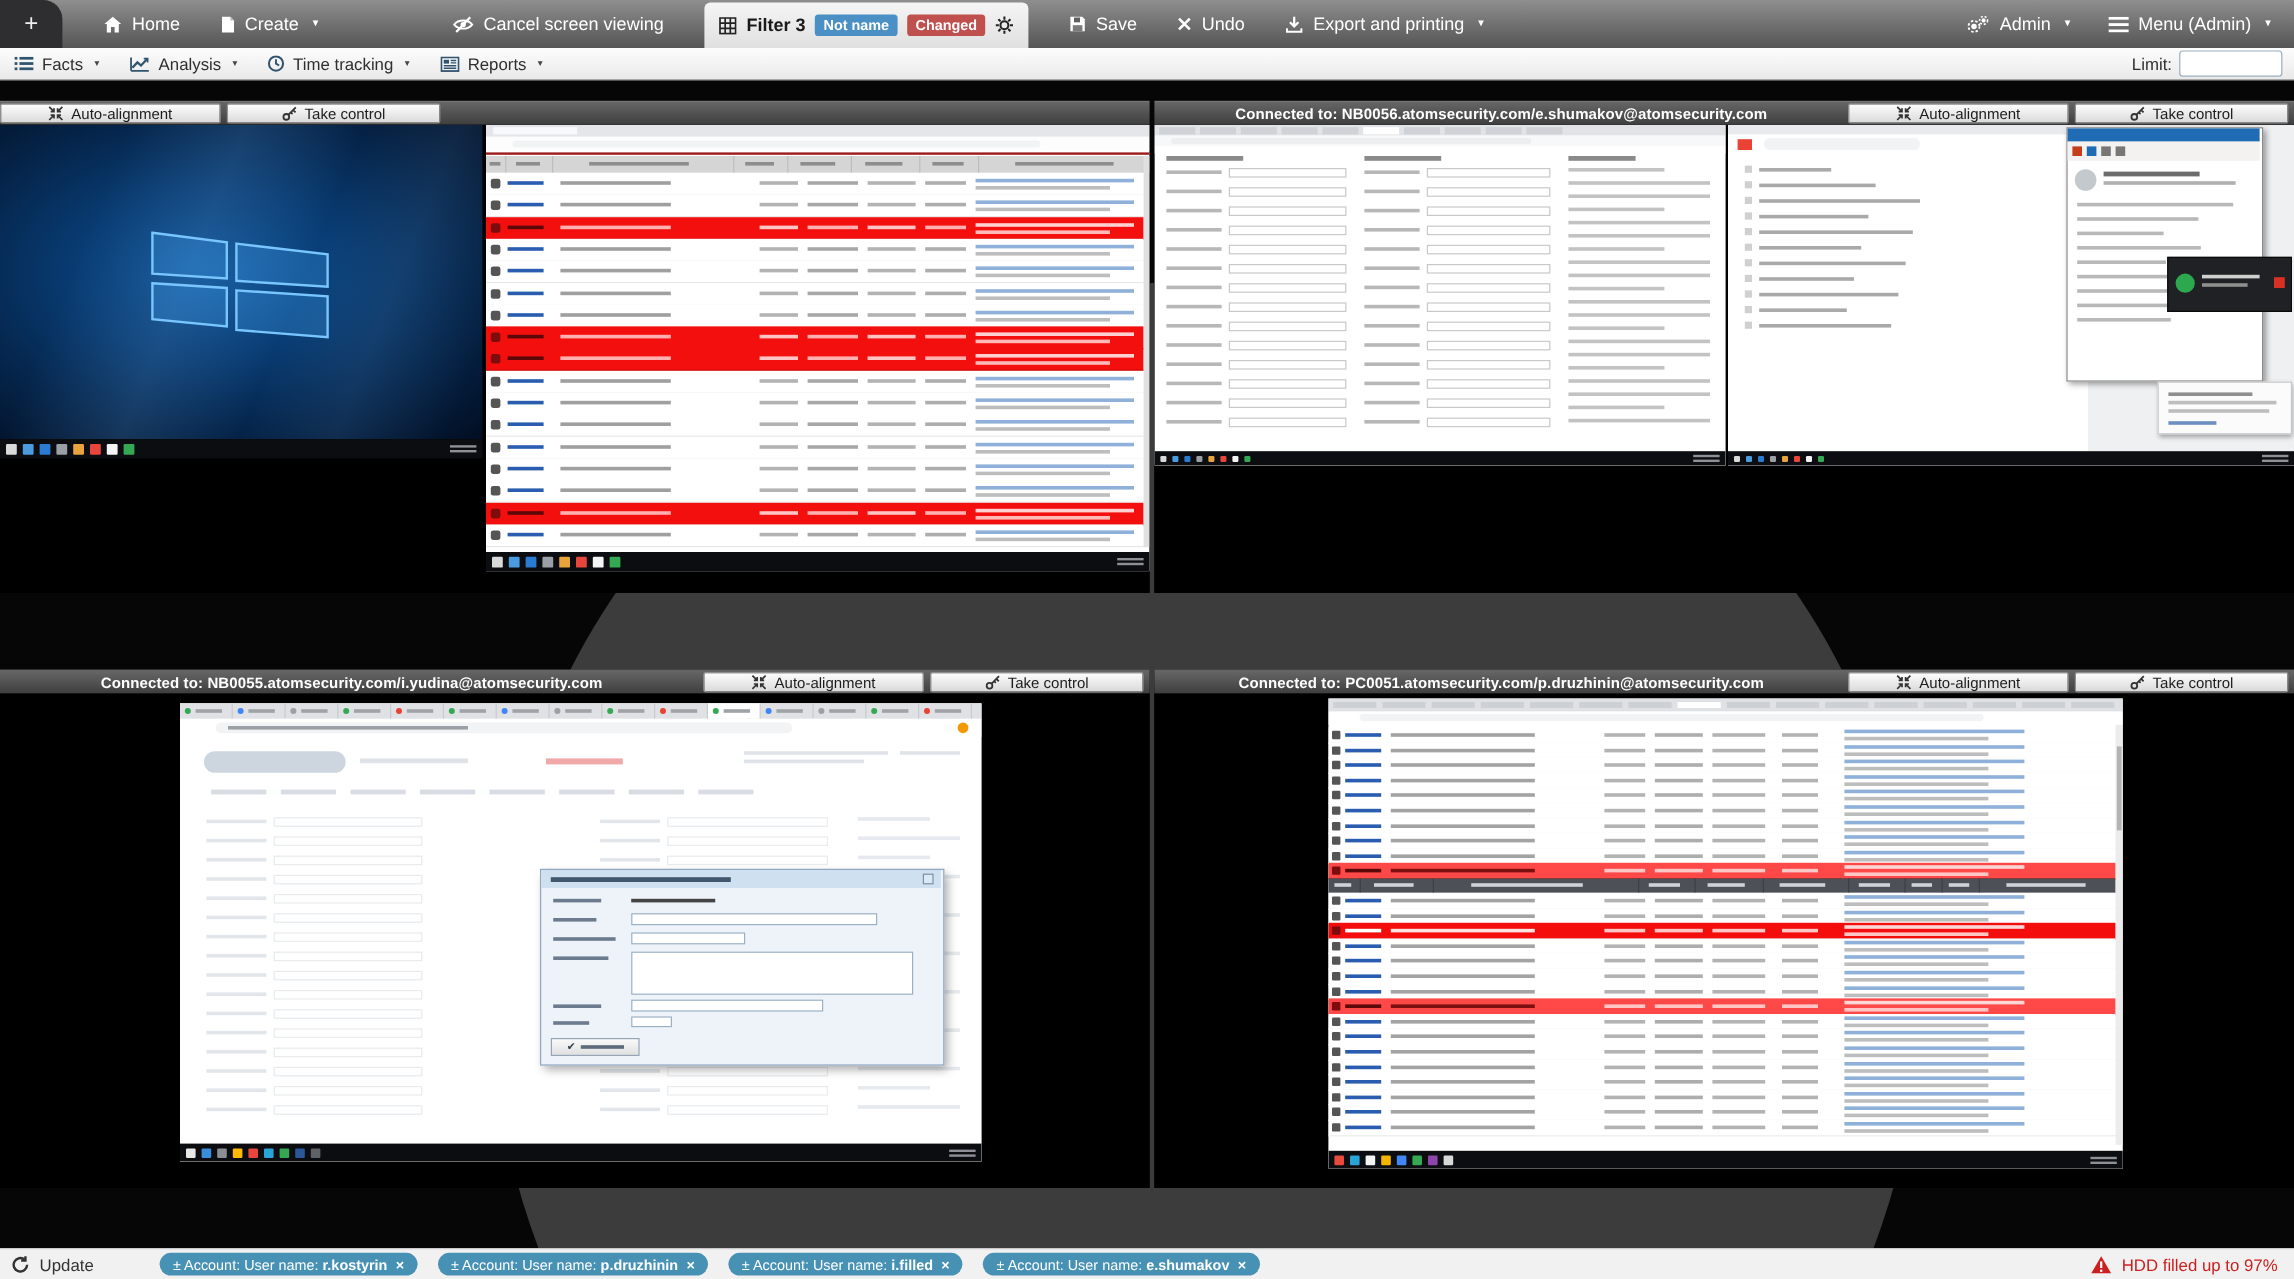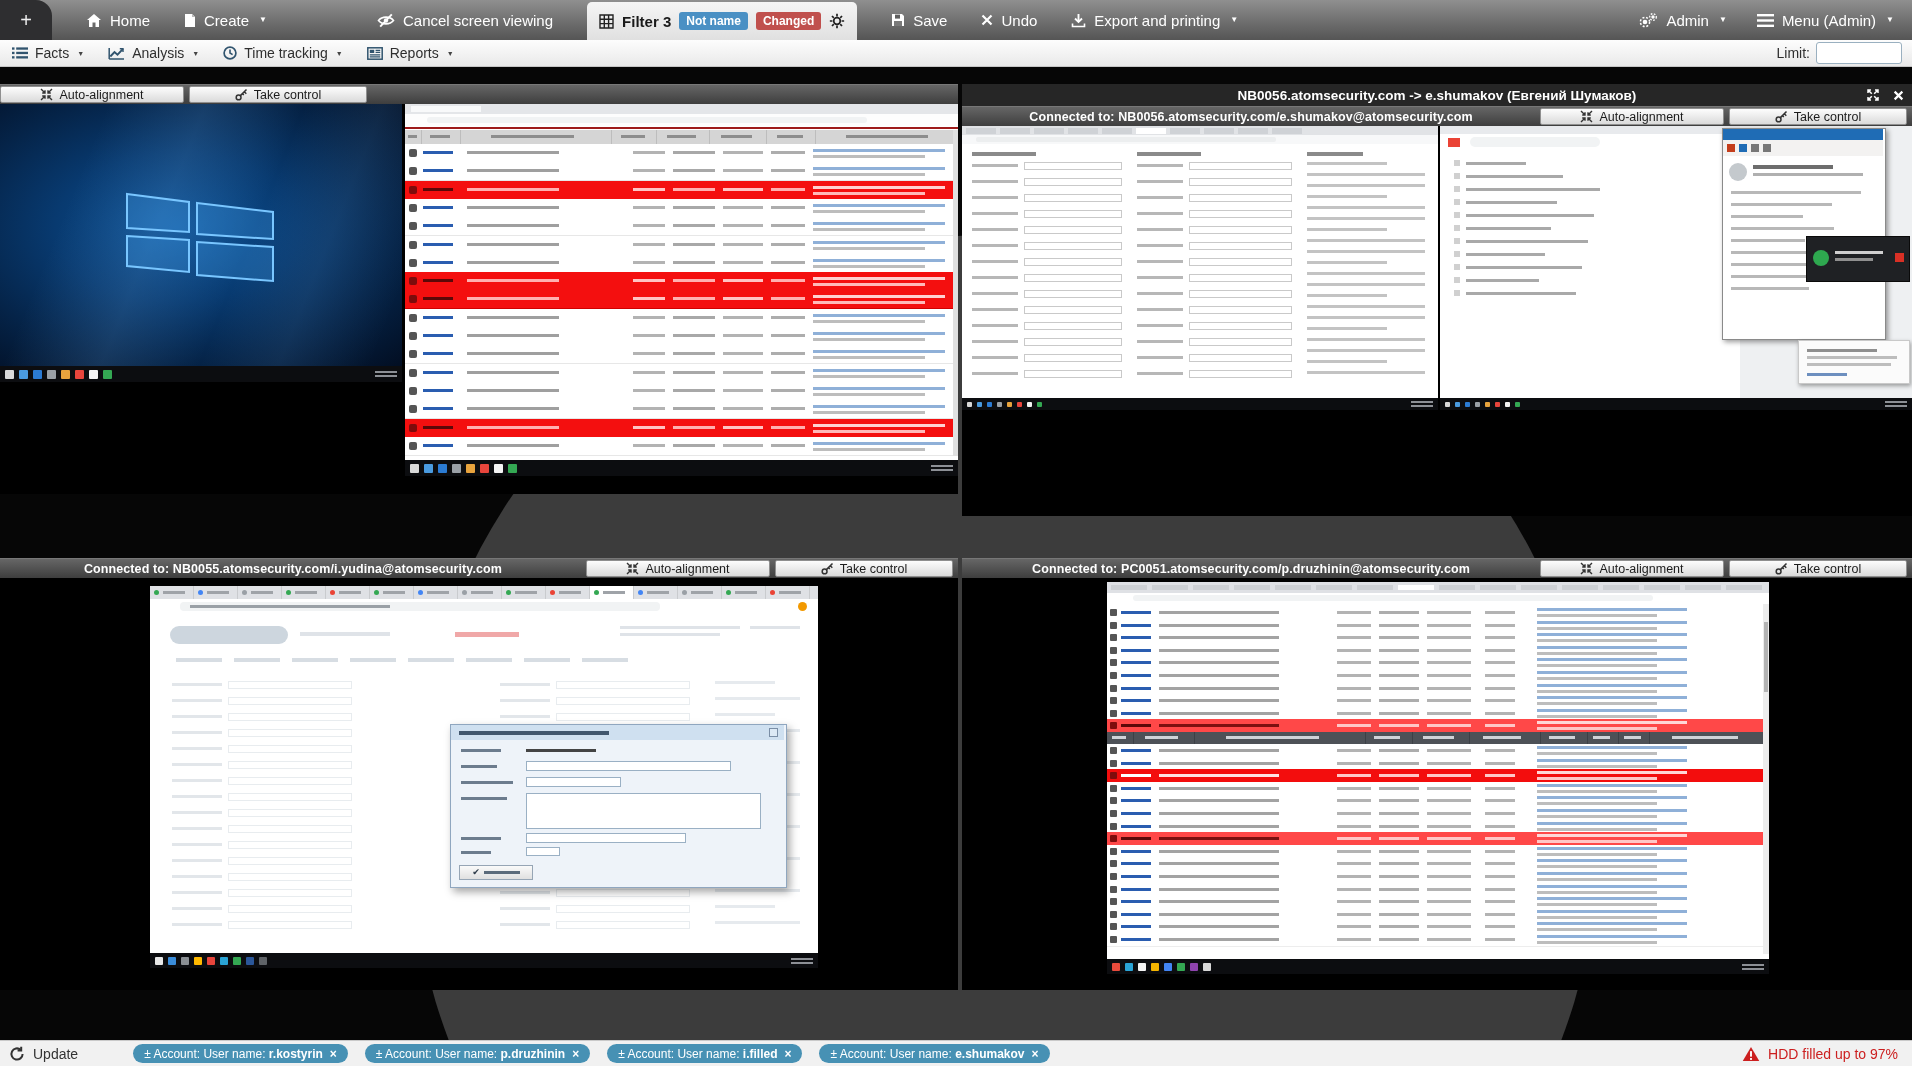--- a/index.html
+++ b/index.html
@@ -501,40 +501,20 @@
             <div style="margin-left: auto; margin-right: 5px; display: flex; flex-direction: column; gap: 2px;">
               <div style="width: 22px; height: 2px; background: rgb(141, 144, 150);"></div>
               <div style="width: 22px; height: 2px; background: rgb(141, 144, 150);"></div>
             </div>
           </div>
         </div>
       </div>
   </div>
 
   <div class="pane" style="left:962px;top:18px;width:950px">
-    <div class="pane-title">
-      <span>NB0056.atomsecurity.com -&gt; e.shumakov (Евгений Шумаков)</span>
-      <span class="pt-icons">
-        <span class="pt-ic">
-            <svg width="14" height="14" viewBox="0 0 14 14">
-              <g stroke="#fff" stroke-width="1.5" fill="none">
-                <path d="M5.8 5.8 L2 2 M5 2 H2 V5"></path>
-                <path d="M8.2 5.8 L12 2 M9 2 h3 v3"></path>
-                <path d="M5.8 8.2 L2 12 M2 9 v3 h3"></path>
-                <path d="M8.2 8.2 L12 12 M12 9 v3 h-3"></path>
-              </g>
-            </svg>
-          </span>
-        <span class="pt-ic">
-            <svg width="11" height="11" viewBox="0 0 12 12">
-              <path d="M1.8 1.8 L10.2 10.2 M10.2 1.8 L1.8 10.2" stroke="#fff" stroke-width="2.4"></path>
-            </svg>
-          </span>
-      </span>
-    </div>
     <div class="pane-conn">
       <span class="conn-text">Connected to: NB0056.atomsecurity.com/e.shumakov@atomsecurity.com</span>
       <button class="pane-btn btn-auto">
         <span class="icon">
             <svg width="13" height="13" viewBox="0 0 13 13">
               <g stroke="#333" stroke-width="1.4" fill="none">
                 <path d="M1 1 L5 5 M5 2.2 V5 H2.2"></path>
                 <path d="M12 1 L8 5 M8 2.2 V5 h2.8"></path>
                 <path d="M1 12 L5 8 M2.2 8 H5 v2.8"></path>
                 <path d="M12 12 L8 8 M10.8 8 H8 v2.8"></path>

